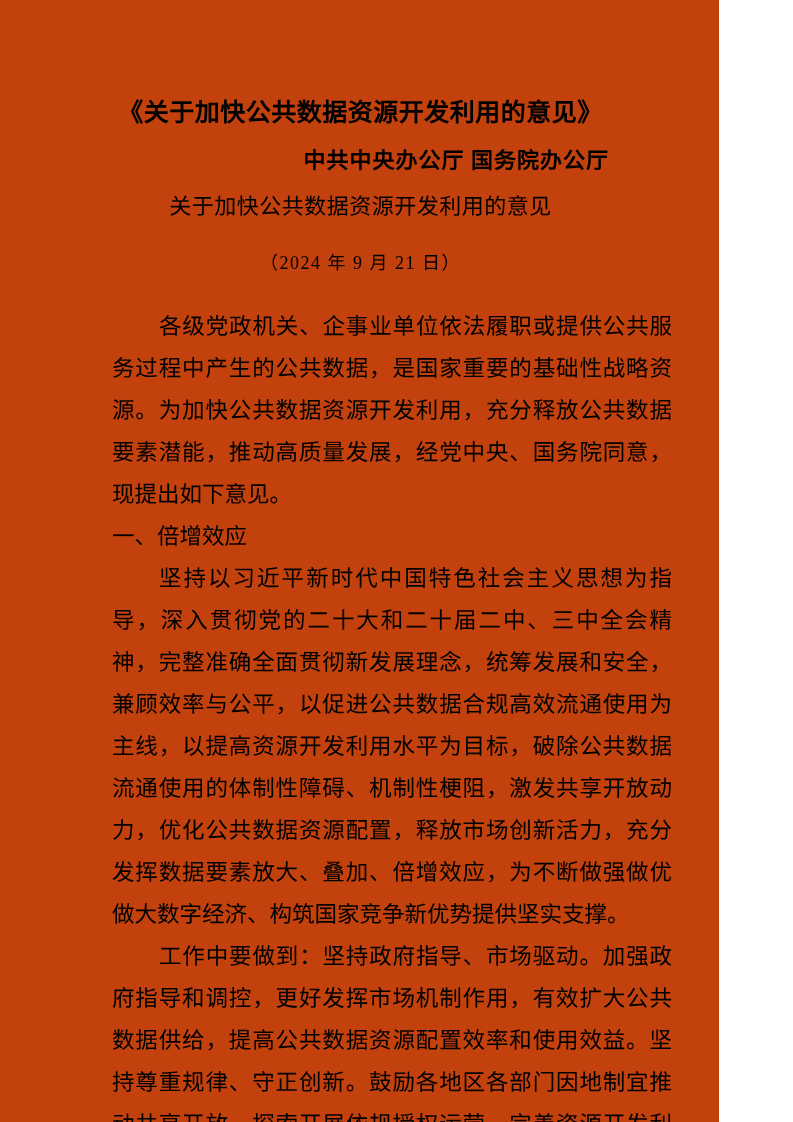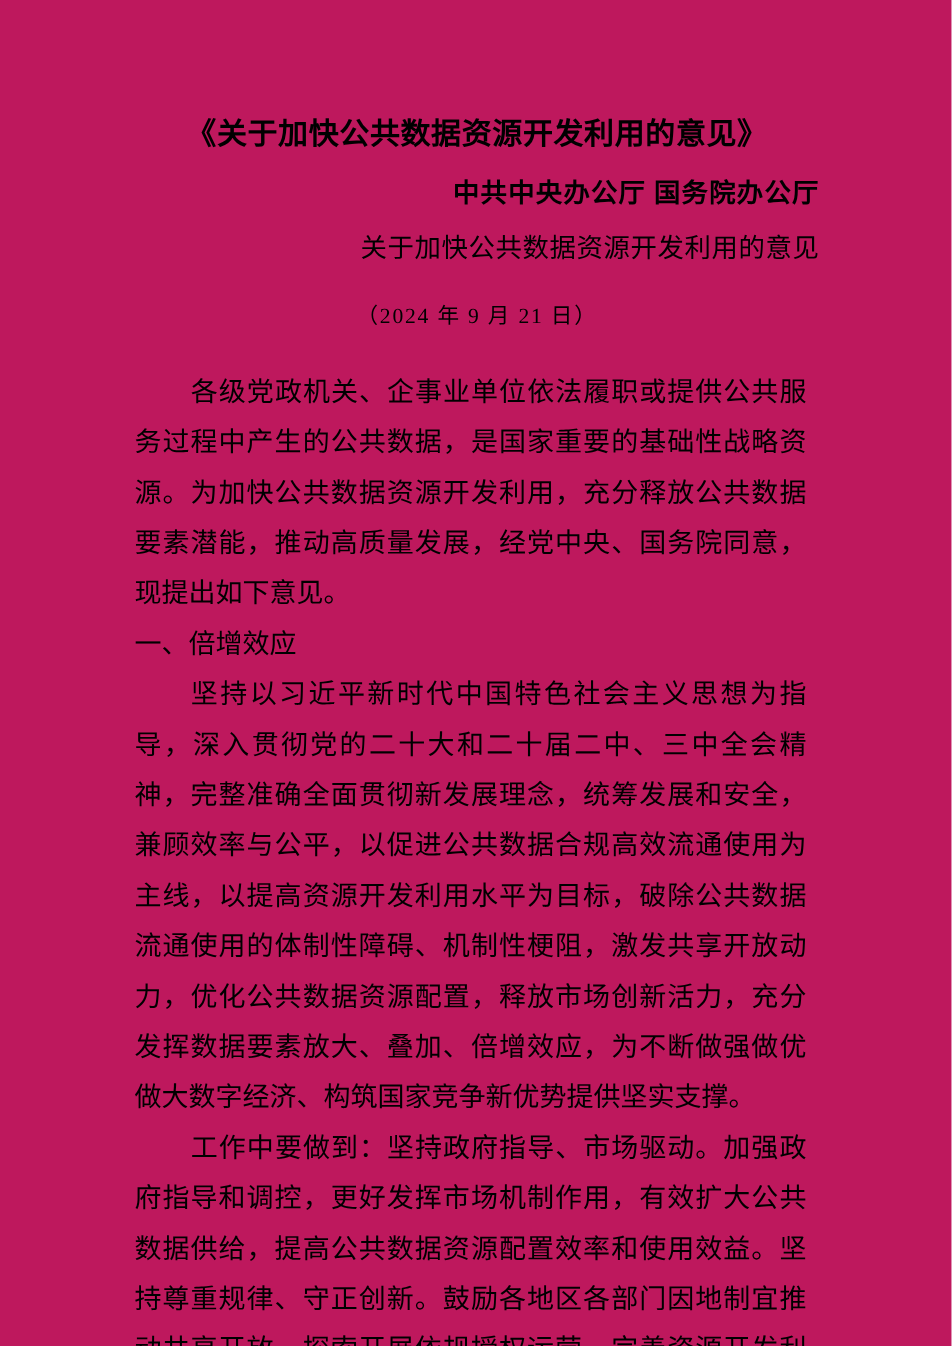--- a/index.html
+++ b/index.html
@@ -12,25 +12,25 @@
     width: 793px;
     height: 1122px;
     position: relative;
     overflow: hidden;
     font-family: "Liberation Sans", "DejaVu Sans", sans-serif;
     color: #000000;
     -webkit-font-smoothing: antialiased;
   }
 
   .page {
-    width: 793px;
+    width: 719px;
     height: 1122px;
     box-sizing: border-box;
     padding: 95px 110px 0 112px;
-    background: #be185d;
+    background: #c2410c;
     position: relative;
   }
 
   
   .doc-title {
     font-family: "Liberation Sans", "DejaVu Sans", sans-serif;
     font-weight: bold;
     font-size: 25px;
     line-height: 34px;
     text-align: center;
@@ -47,21 +47,21 @@
     text-align: right;
     letter-spacing: 1px;
     margin: 0 0 14px 0;
     white-space: nowrap;
   }
 
   .subject-line {
     font-family: "Liberation Serif", "DejaVu Serif", serif;
     font-size: 22px;
     line-height: 31px;
-    text-align: right;
+    text-align: center;
     letter-spacing: 0.5px;
     margin: 0 0 28px 0;
     white-space: nowrap;
   }
 
   .date-line {
     font-family: "Liberation Serif", "DejaVu Serif", serif;
     font-size: 18px;
     line-height: 26px;
     text-align: center;

